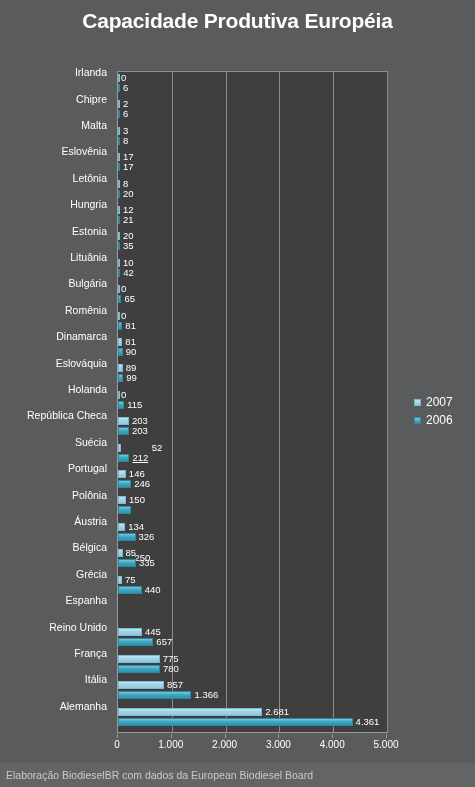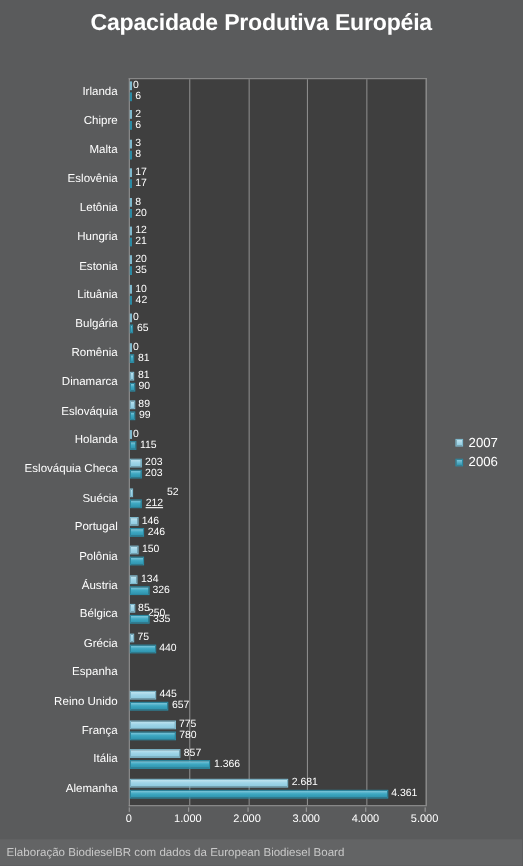--- a/index.html
+++ b/index.html
@@ -89,21 +89,21 @@
     white-space: nowrap;
     line-height: 10px;
   }
   .val.v2007 { top: 1px; }
   .val.v2006 { top: 11px; }
 
   
   #cat-axis {
     position: absolute;
     left: 0;
-    top: 71px;
+    top: 60px;
     width: 113px;
     height: 662px;
     padding-left: 40px;
   }
   .cat-label {
     position: absolute;
     right: 6px;
     text-align: right;
     font-size: 10.5px;
     color: #ffffff;
@@ -202,21 +202,21 @@
       <div class="cat-label" style="top: 85.4px;">Eslovênia</div>
       <div class="cat-label" style="top: 111.8px;">Letônia</div>
       <div class="cat-label" style="top: 138.2px;">Hungria</div>
       <div class="cat-label" style="top: 164.6px;">Estonia</div>
       <div class="cat-label" style="top: 191px;">Lituânia</div>
       <div class="cat-label" style="top: 217.4px;">Bulgária</div>
       <div class="cat-label" style="top: 243.8px;">Romênia</div>
       <div class="cat-label" style="top: 270.2px;">Dinamarca</div>
       <div class="cat-label" style="top: 296.6px;">Eslováquia</div>
       <div class="cat-label" style="top: 323px;">Holanda</div>
-      <div class="cat-label" style="top: 349.4px;">Eslováquia Checa</div>
+      <div class="cat-label" style="top: 349.4px;">República Checa</div>
       <div class="cat-label" style="top: 375.8px;">Suécia</div>
       <div class="cat-label" style="top: 402.2px;">Portugal</div>
       <div class="cat-label" style="top: 428.6px;">Polônia</div>
       <div class="cat-label" style="top: 455px;">Áustria</div>
       <div class="cat-label" style="top: 481.4px;">Bélgica</div>
       <div class="cat-label" style="top: 507.8px;">Grécia</div>
       <div class="cat-label" style="top: 534.2px;">Espanha</div>
       <div class="cat-label" style="top: 560.6px;">Reino Unido</div>
       <div class="cat-label" style="top: 587px;">França</div>
       <div class="cat-label" style="top: 613.4px;">Itália</div>

